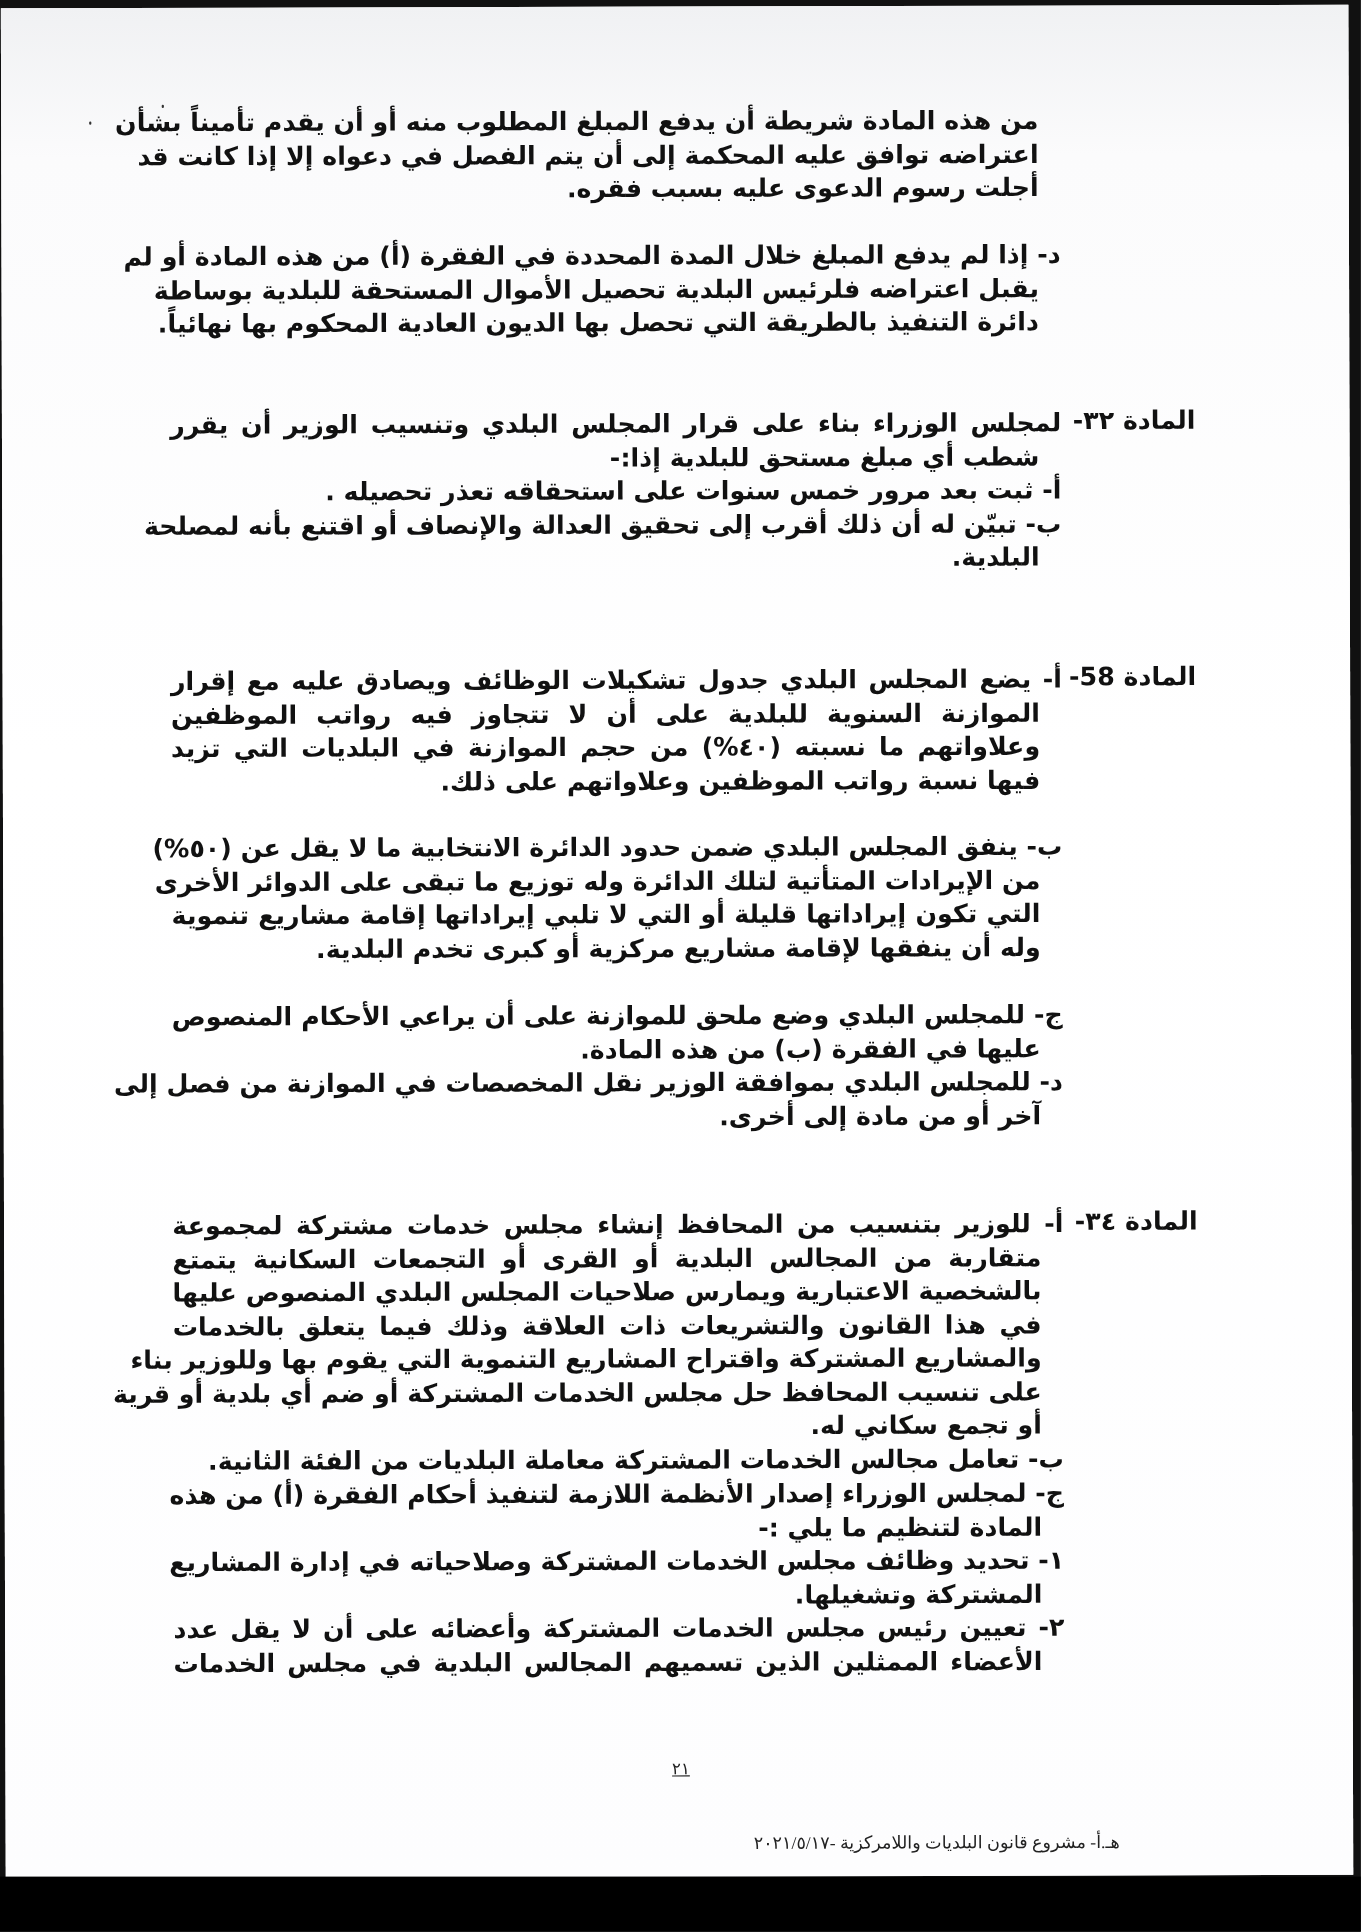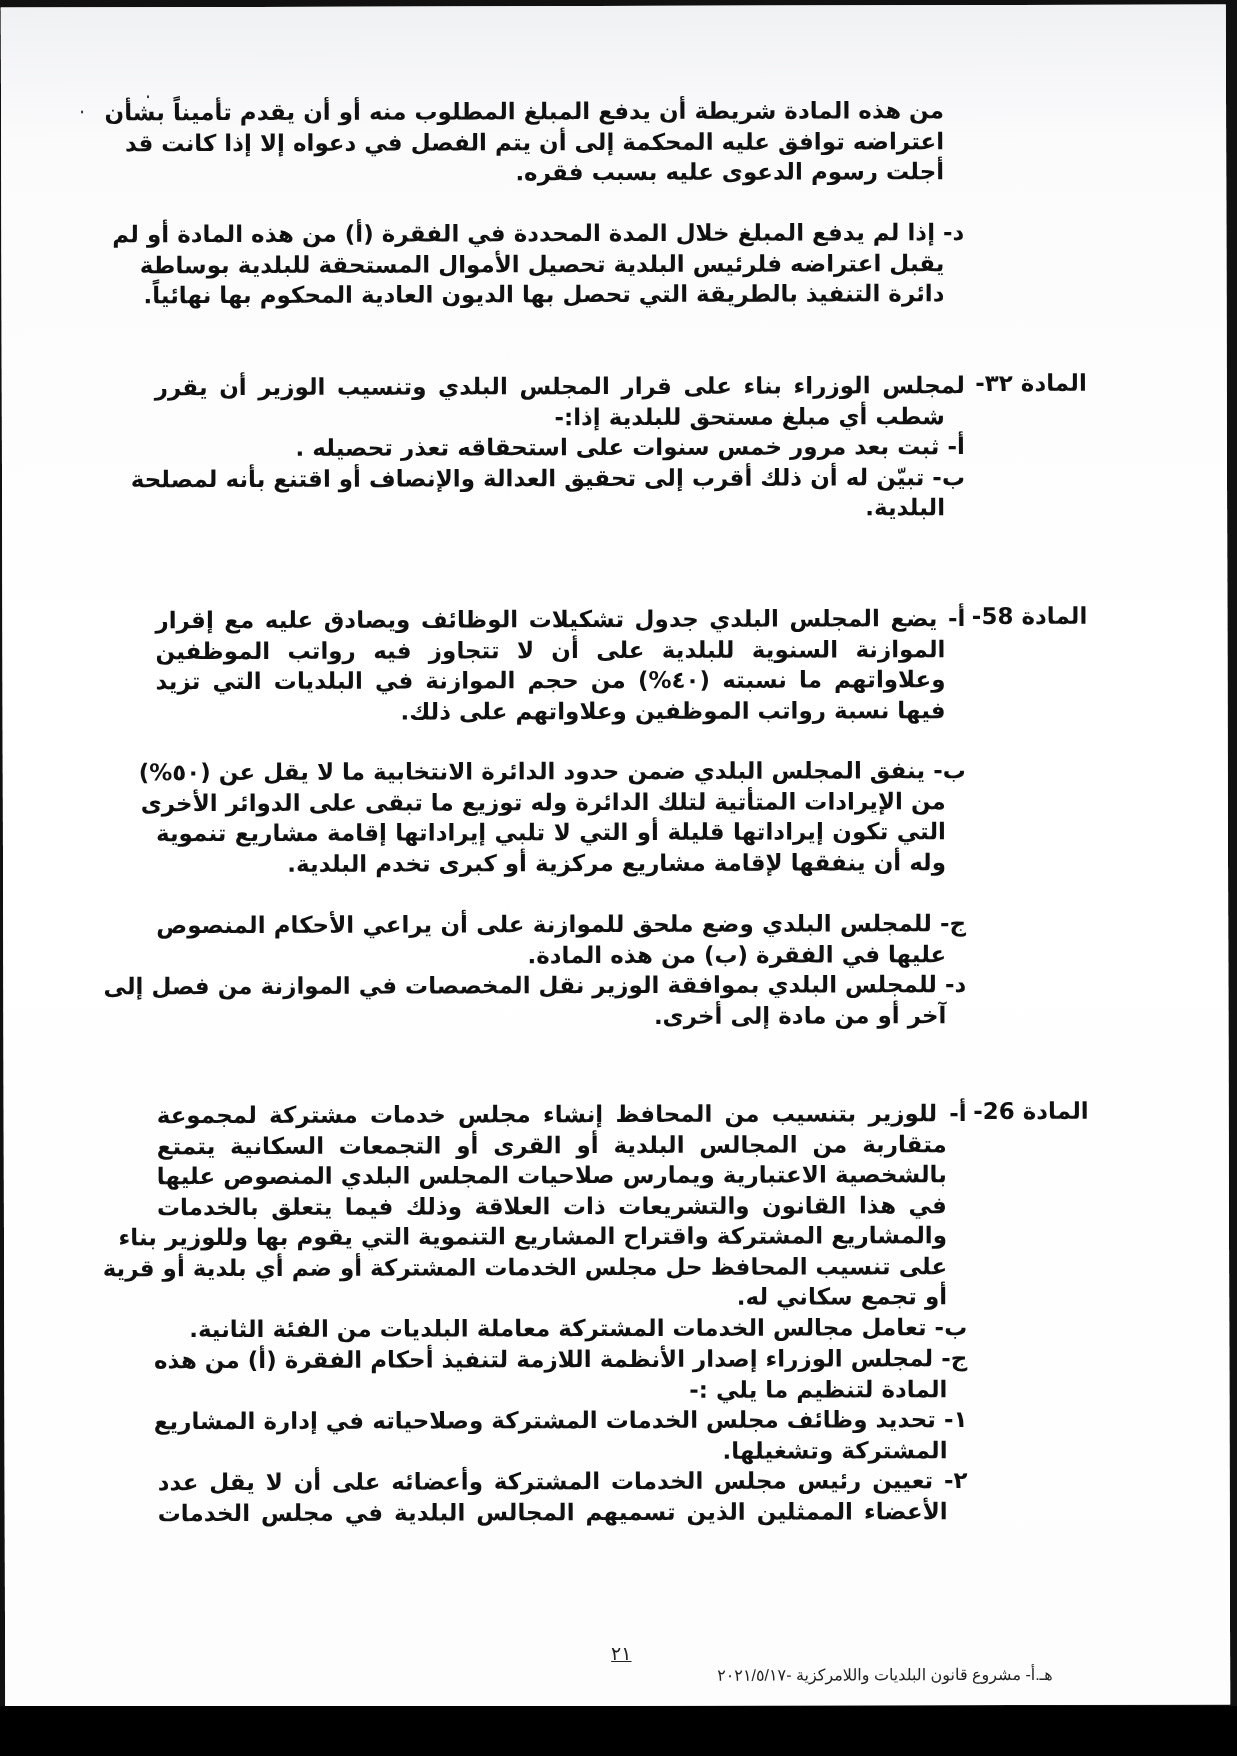--- a/index.html
+++ b/index.html
@@ -50,31 +50,31 @@
       white-space: nowrap;
       font-family: "DejaVu Sans", sans-serif;
       font-weight: bold;
       font-size: 23px;
       color: #111;
       direction: rtl;
     }
     .footer-num {
       position: absolute;
       left: 606px;
-      top: 1636px;
+      top: 1593px;
       font-family: "DejaVu Sans", sans-serif;
-      font-size: 19px;
+      font-size: 15px;
       color: #222;
       text-decoration: underline;
     }
     .footer-text {
       position: absolute;
-      left: 712px;
+      left: 680px;
       top: 1660px;
-      font-family: Liberation Sans, sans-serif;
+      font-family: Liberation Serif, serif;
       font-size: 16px;
       color: #222;
       direction: rtl;
       white-space: nowrap;
     }
     .speck {
       position: absolute;
       width: 2px; height: 3px;
       background: #333;
       border-radius: 1px;
@@ -121,21 +121,21 @@
   </div>
   <div class="text" style="right:262px; top:903px; width:810px;">
     <span class="line">ج- للمجلس البلدي وضع ملحق للموازنة على أن يراعي الأحكام المنصوص</span>
     <span class="line last" style="margin-right:20px;">عليها في الفقرة (ب) من هذه المادة.</span>
   </div>
   <div class="text" style="right:262px; top:964px; width:810px;">
     <span class="line">د- للمجلس البلدي بموافقة الوزير نقل المخصصات في الموازنة من فصل إلى</span>
     <span class="line last" style="margin-right:20px;">آخر أو من مادة إلى أخرى.</span>
   </div>
 
-  <div class="article-label" style="right:140px; top:1093px;">المادة 26-</div>
+  <div class="article-label" style="right:140px; top:1093px;">المادة ٣٤-</div>
   <div class="text" style="right:262px; top:1093px; width:810px;">
     <span class="line">أ- للوزير بتنسيب من المحافظ إنشاء مجلس خدمات مشتركة لمجموعة</span>
     <span class="line" style="margin-right:20px;">متقاربة من المجالس البلدية أو القرى أو التجمعات السكانية يتمتع</span>
     <span class="line" style="margin-right:20px;">بالشخصية الاعتبارية ويمارس صلاحيات المجلس البلدي المنصوص عليها</span>
     <span class="line" style="margin-right:20px;">في هذا القانون والتشريعات ذات العلاقة وذلك فيما يتعلق بالخدمات</span>
     <span class="line" style="margin-right:20px;">والمشاريع المشتركة واقتراح المشاريع التنموية التي يقوم بها وللوزير بناء</span>
     <span class="line" style="margin-right:20px;">على تنسيب المحافظ حل مجلس الخدمات المشتركة أو ضم أي بلدية أو قرية</span>
     <span class="line last" style="margin-right:20px;">أو تجمع سكاني له.</span>
   </div>
   <div class="text" style="right:262px; top:1307px; width:810px;">

